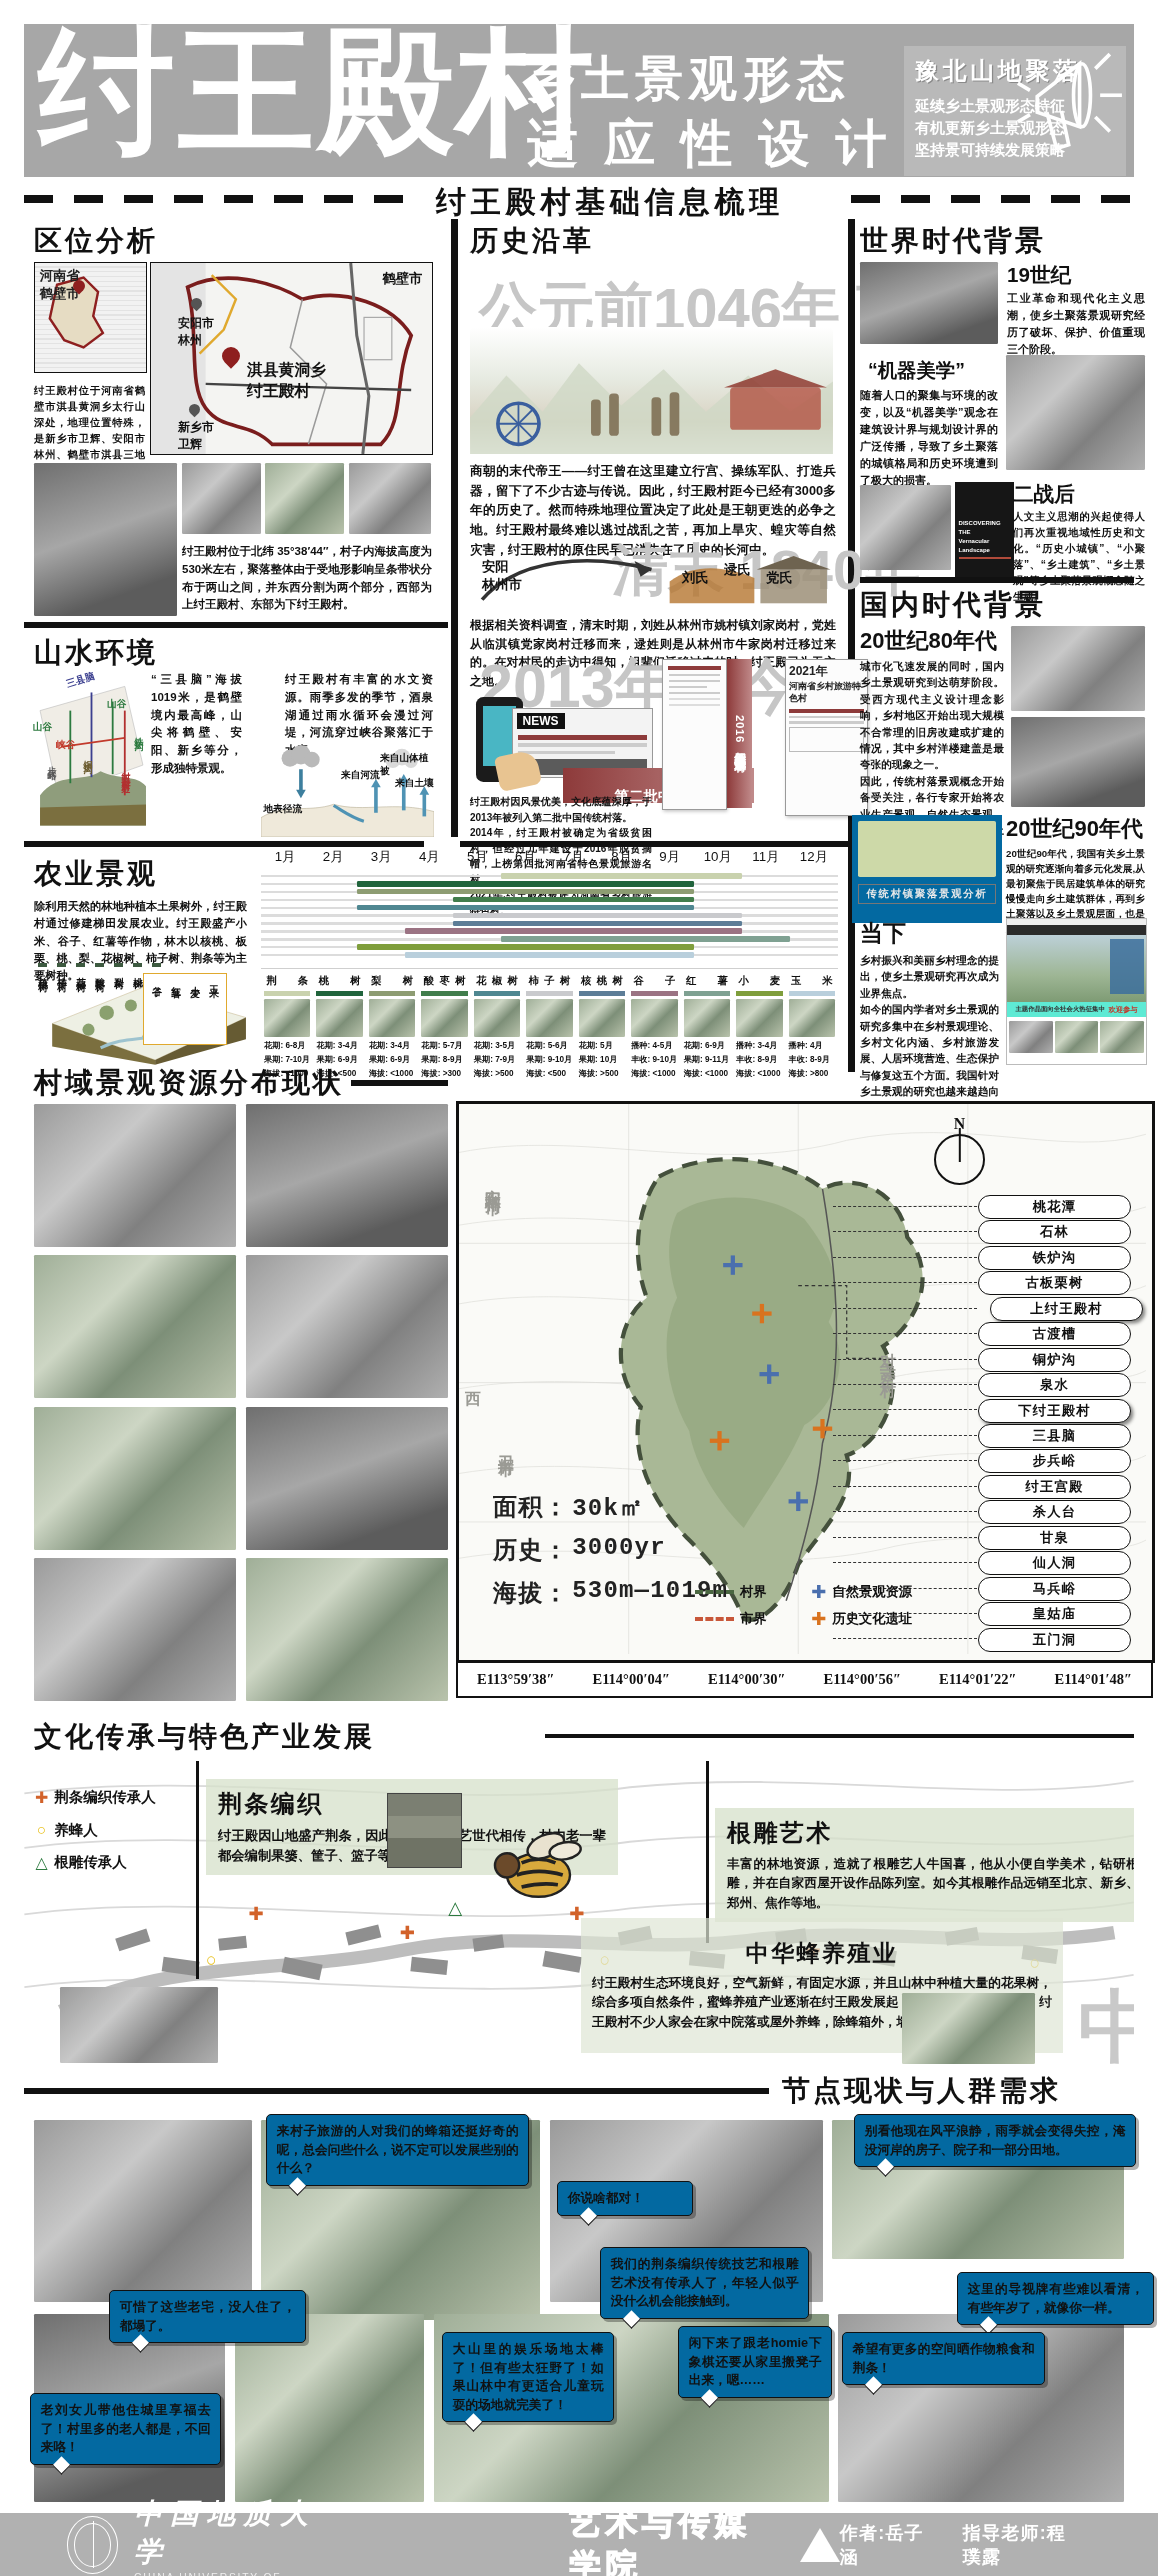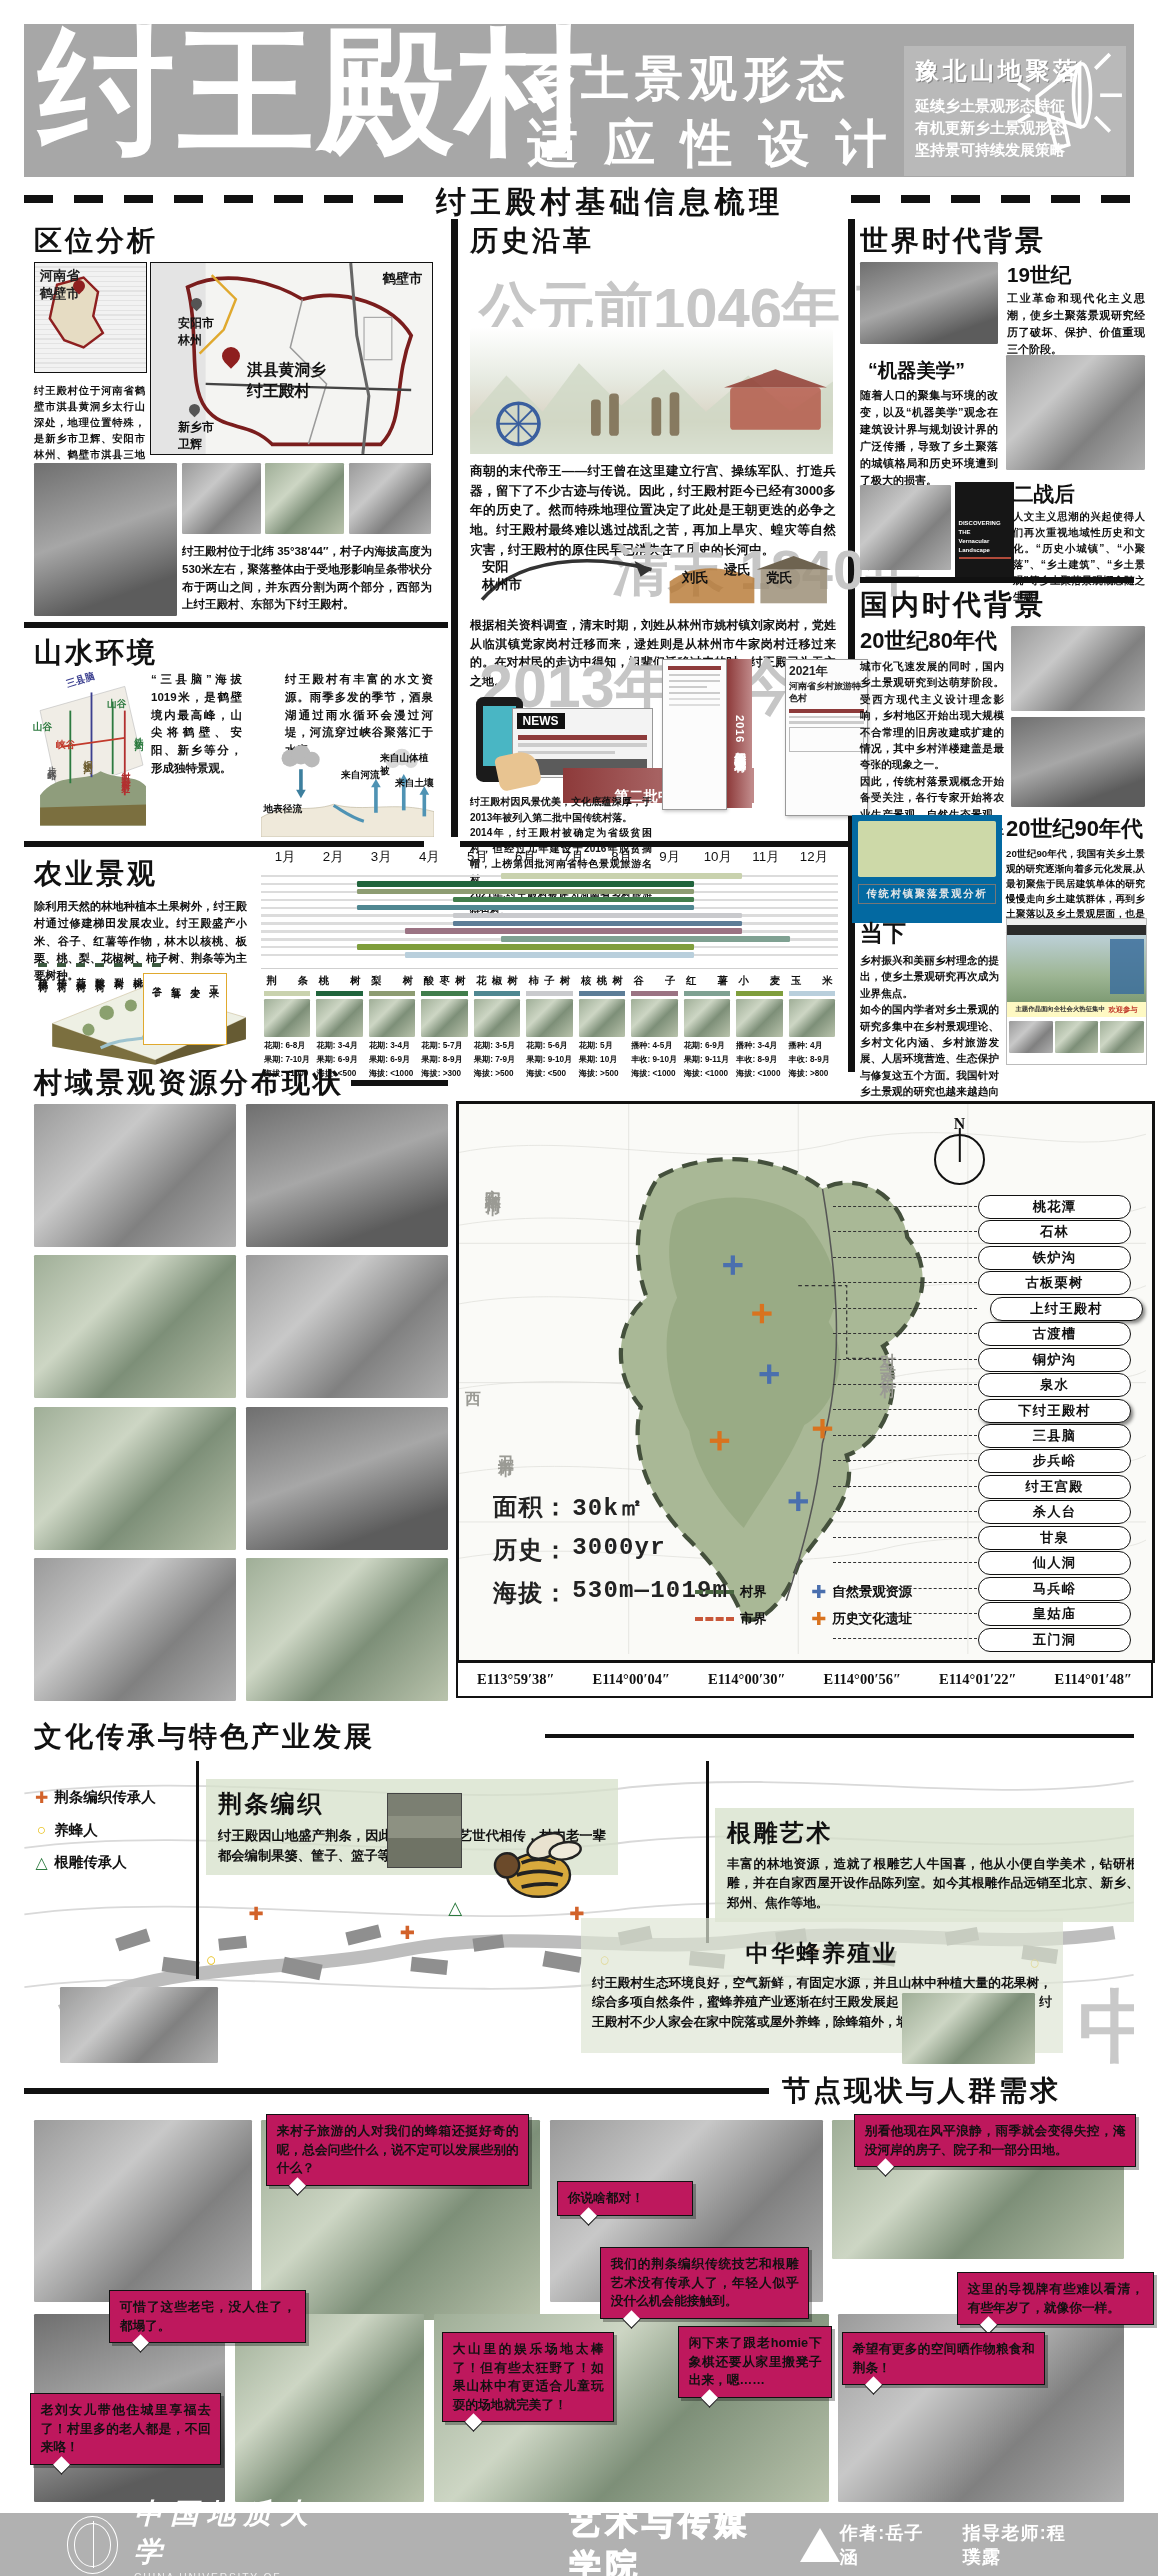--- a/index.html
+++ b/index.html
@@ -9,21 +9,21 @@
   .sec-h{font-weight:900;font-size:28px;letter-spacing:3px;color:#111;white-space:nowrap;}
   .sub-h{font-weight:900;font-size:24px;color:#111;}
   .para{font-weight:bold;font-size:12.7px;line-height:1.55;text-align:justify;white-space:pre-line;}
   .dashline{height:7.9px;background:repeating-linear-gradient(90deg,#111 0 29px,transparent 29px 50px);}
   .vline{width:6.7px;background:#111;}
   .hline{height:5.5px;background:#111;}
   .photo{background:linear-gradient(135deg,#9a9a9a,#c8c8c8 35%,#808080 65%,#b0b0b0);border-radius:1.2px;}
   .photo.green{background:linear-gradient(135deg,#9fae97,#cdd6c4 35%,#7d8f78 60%,#b9c3ac);}
   .photo.dark{background:linear-gradient(160deg,#6f6f6f,#a7a7a7 45%,#5c5c5c 80%);}
   .bigyear{font-weight:900;color:#c6c6c6;white-space:nowrap;}
-  .bubble{position:absolute;background:#be185d;border:1.8px solid #111;border-radius:0;
+  .bubble{position:absolute;background:#0369a1;border:1.8px solid #111;border-radius:5px;
           padding:7.3px 9.7px;font-weight:bold;font-size:12.7px;line-height:1.45;text-align:justify;
           box-shadow:3px 3px 0 rgba(0,0,0,.3);z-index:5;}
   .bubble:after{content:"";position:absolute;width:12px;height:12px;background:#fff;
           border-right:1.8px solid #111;border-bottom:1.8px solid #111;transform:rotate(45deg);
           left:24px;bottom:-7.9px;}
   .pill{position:absolute;left:0;width:151px;height:22px;border:1.8px solid #111;border-radius:12px;
         background:#fff;display:flex;align-items:center;justify-content:center;
         font-weight:900;font-size:13.3px;letter-spacing:1.2px;}
   .pill-lead{position:absolute;border-top:1.8px dashed #333;height:0;}
   .month{flex:1;text-align:center;font-weight:400;font-size:13.3px;}
@@ -310,21 +310,21 @@
 
   <div class="abs sub-h" style="left:860px;top:918px;font-size:23px;">当下</div>
   <div class="abs para" style="left:860px;top:952px;width:139px;font-size:10.6px;">乡村振兴和美丽乡村理念的提出，使乡土景观研究再次成为业界焦点。
 如今的国内学者对乡土景观的研究多集中在乡村景观理论、乡村文化内涵、乡村旅游发展、人居环境营造、生态保护与修复这五个方面。我国针对乡土景观的研究也越来越趋向于成熟。</div>
   <div class="abs" style="left:1006px;top:918px;width:139px;height:145px;border:0.6px solid #bbb;background:#fff;">
     <div style="height:6px;background:#eee;"></div>
     <div style="height:9.7px;background:#2b2b2b;"></div>
     <div style="height:67px;background:linear-gradient(180deg,#bcd0d8,#9eb695 60%,#7e9b74);position:relative;">
       <div style="position:absolute;right:2.4px;top:4.8px;width:34px;height:55px;background:#3c6f9c;opacity:.85;"></div>
     </div>
-    <div style="height:15.8px;background:#fef9c3;display:flex;align-items:center;justify-content:center;gap:3.6px;">
+    <div style="height:15.8px;background:#5eead4;display:flex;align-items:center;justify-content:center;gap:3.6px;">
       <span style="font-weight:900;font-size:6.4px;color:#333;">主题作品面向全社会火热征集中</span>
       <span style="font-weight:900;font-size:7.3px;color:#c0392b;">欢迎参与</span>
     </div>
     <div style="display:flex;gap:2.4px;padding:3.6px 2.4px;">
       <div class="photo" style="flex:1;height:31.5px;"></div>
       <div class="photo green" style="flex:1;height:31.5px;"></div>
       <div class="photo green" style="flex:1;height:31.5px;"></div>
     </div>
   </div>
 

